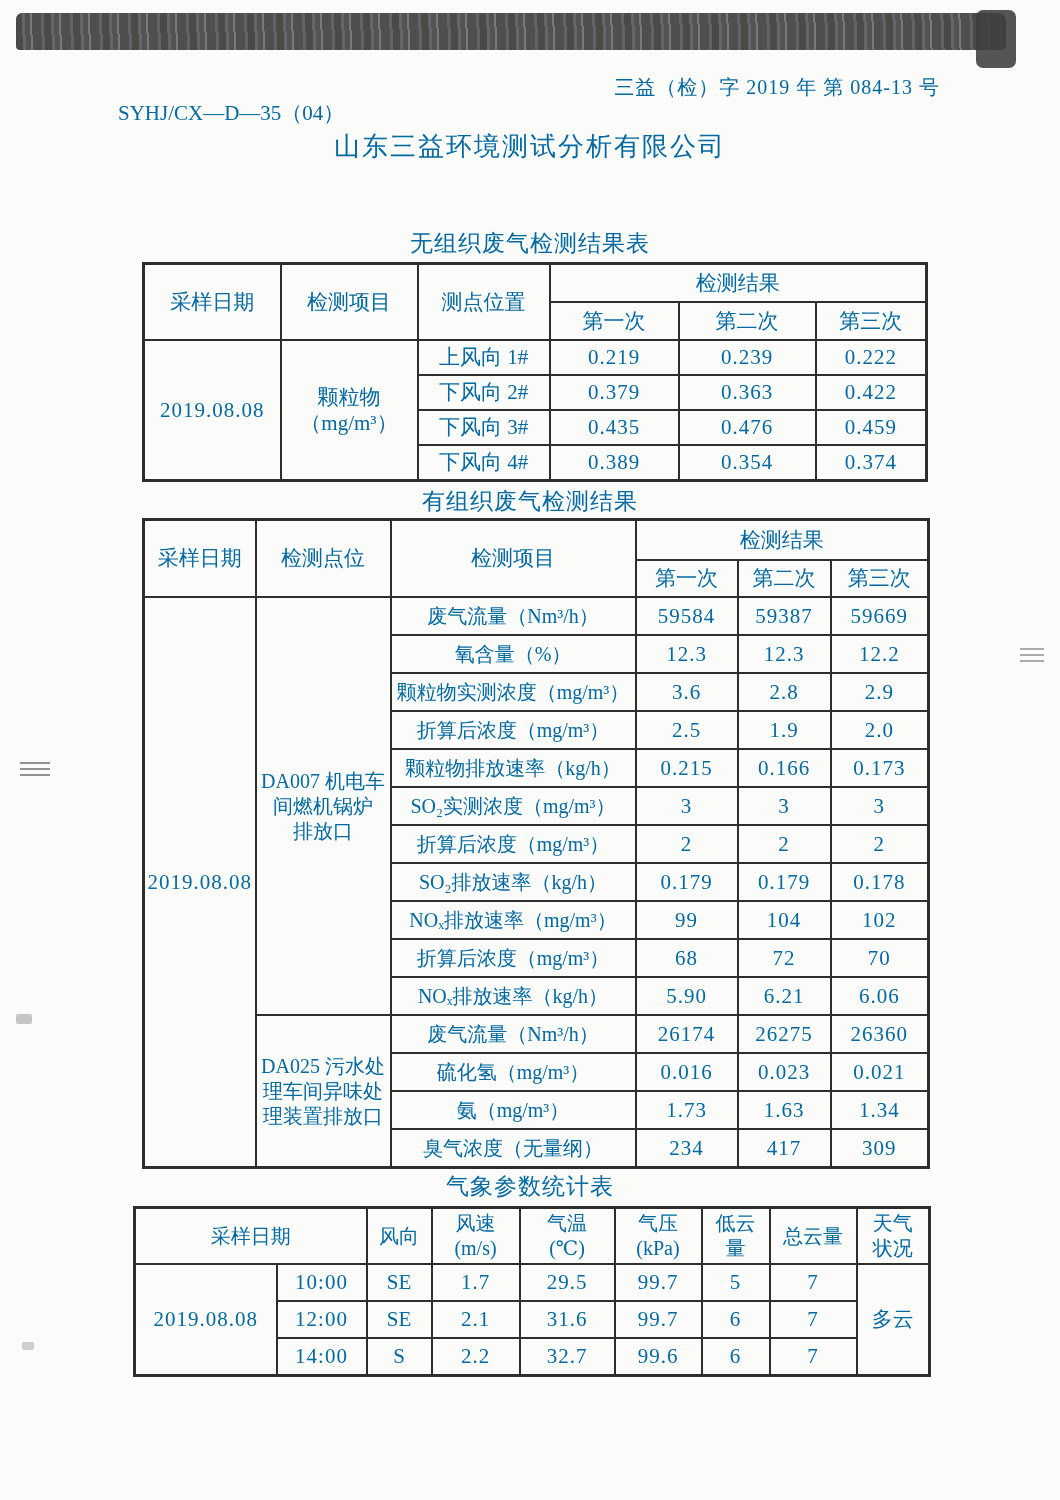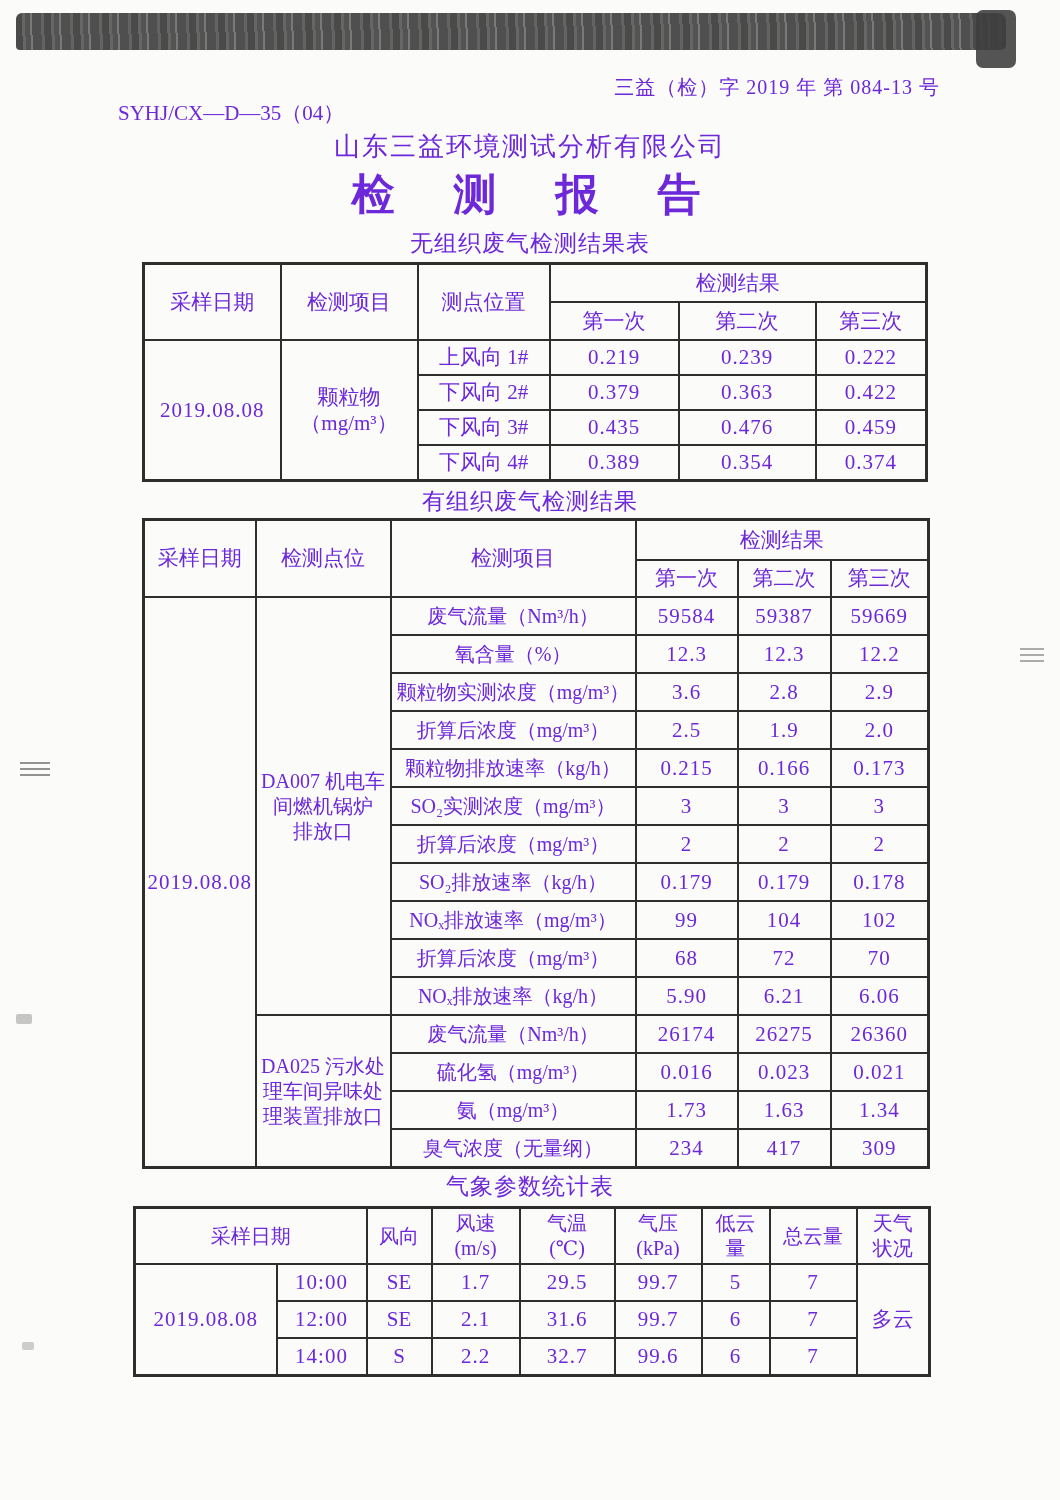--- a/index.html
+++ b/index.html
@@ -1,21 +1,21 @@
 <!DOCTYPE html>
 <html><head>
 <meta charset="utf-8">
 <style>
   html,body{margin:0;padding:0;}
   .page{
     position:relative;
     width:1060px;height:1500px;
     background:#fbfbf9;
     font-family:"Liberation Serif","DejaVu Serif","DejaVu Sans",serif;
-    color:#6d28d9;
+    color:#0369a1;
     overflow:hidden;
   }
   
   .scan-band{
     position:absolute;top:13px;left:16px;width:990px;height:37px;
     background:
       repeating-linear-gradient(88deg,#3b3b3b 0 7px,#5a5a5a 7px 10px,#454545 10px 15px,#6e6e6e 15px 17px,#414141 17px 26px,#575757 26px 29px),
       repeating-linear-gradient(2deg,rgba(255,255,255,.14) 0 2px,transparent 2px 6px);
     background-color:#474747;
     border-radius:6px 8px 5px 4px;
@@ -76,21 +76,20 @@
   <div class="scan-band"></div>
   <div class="scan-blob"></div>
   <div class="speck speck-a"></div>
   <div class="speck speck-b"></div>
   <div class="speck speck-c"></div>
   <div class="speck speck-d"></div>
 
   <div class="doc-number">三益（检）字 2019 年 第 084-13 号</div>
   <div class="form-code">SYHJ/CX—D—35（04）</div>
   <div class="company">山东三益环境测试分析有限公司</div>
-  <h1 class="report-title">检　测　报　告</h1>
 
   <div class="tbl-title t1-title">无组织废气检测结果表</div>
 
   <table class="t1">
     <colgroup>
       <col style="width:137px">
         <col style="width:137px">
         <col style="width:132px">
       <col style="width:129px">
         <col style="width:137px">

